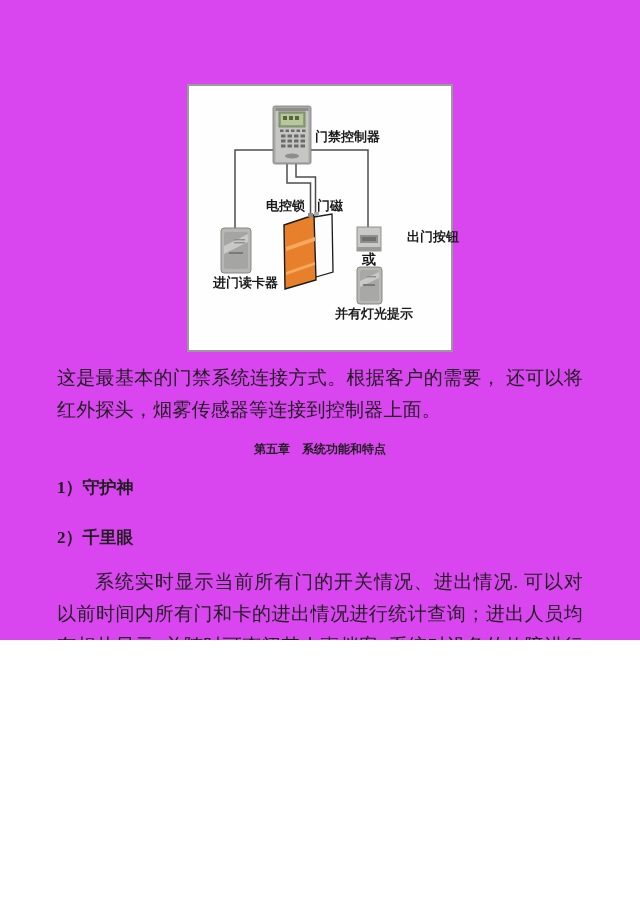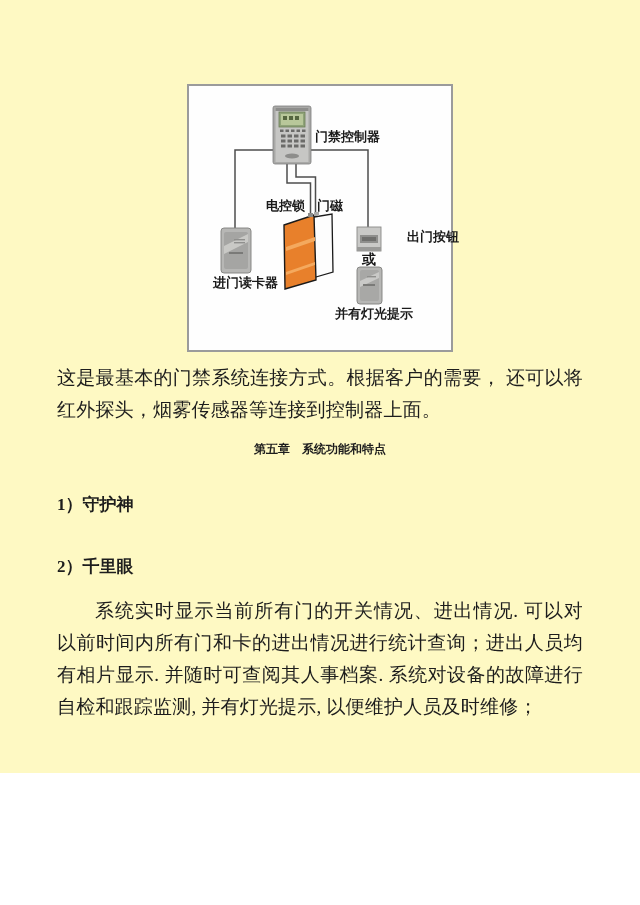--- a/index.html
+++ b/index.html
@@ -1,19 +1,19 @@
 <!DOCTYPE html>
 <html><head>
 <meta charset="utf-8">
 <style>
   html,body{margin:0;padding:0;background:#ffffff;}
   .page{
     position:relative;
-    width:640px;height:773px;
-    background:#fef9c3;
+    width:640px;height:640px;
+    background:#d946ef;
     overflow:hidden;
     font-family:"Liberation Serif","DejaVu Serif",serif;
     color:#1d1d1d;
   }
 
   
   .diagram{
     position:absolute;
     left:187px;top:84px;
     width:266px;height:268px;
@@ -61,23 +61,23 @@
     font-weight:bold;
     text-align:center;
   }
   .section-title{
     margin:0;
     font-size:17px;
     line-height:32px;
     font-weight:bold;
     text-align:left;
   }
-  .sec1-title{margin-top:24px;}
+  .sec1-title{margin-top:7px;}
   .sec1-body{margin-top:14px;}
-  .sec2-title{margin-top:30px;}
+  .sec2-title{margin-top:18px;}
   .sec2-body{margin-top:12px;}
 </style>
 </head>
 <body>
 
 <div class="page">
 
   <figure class="diagram" style="margin:0">
     <svg width="262" height="264" viewBox="0 0 262 264">
 

